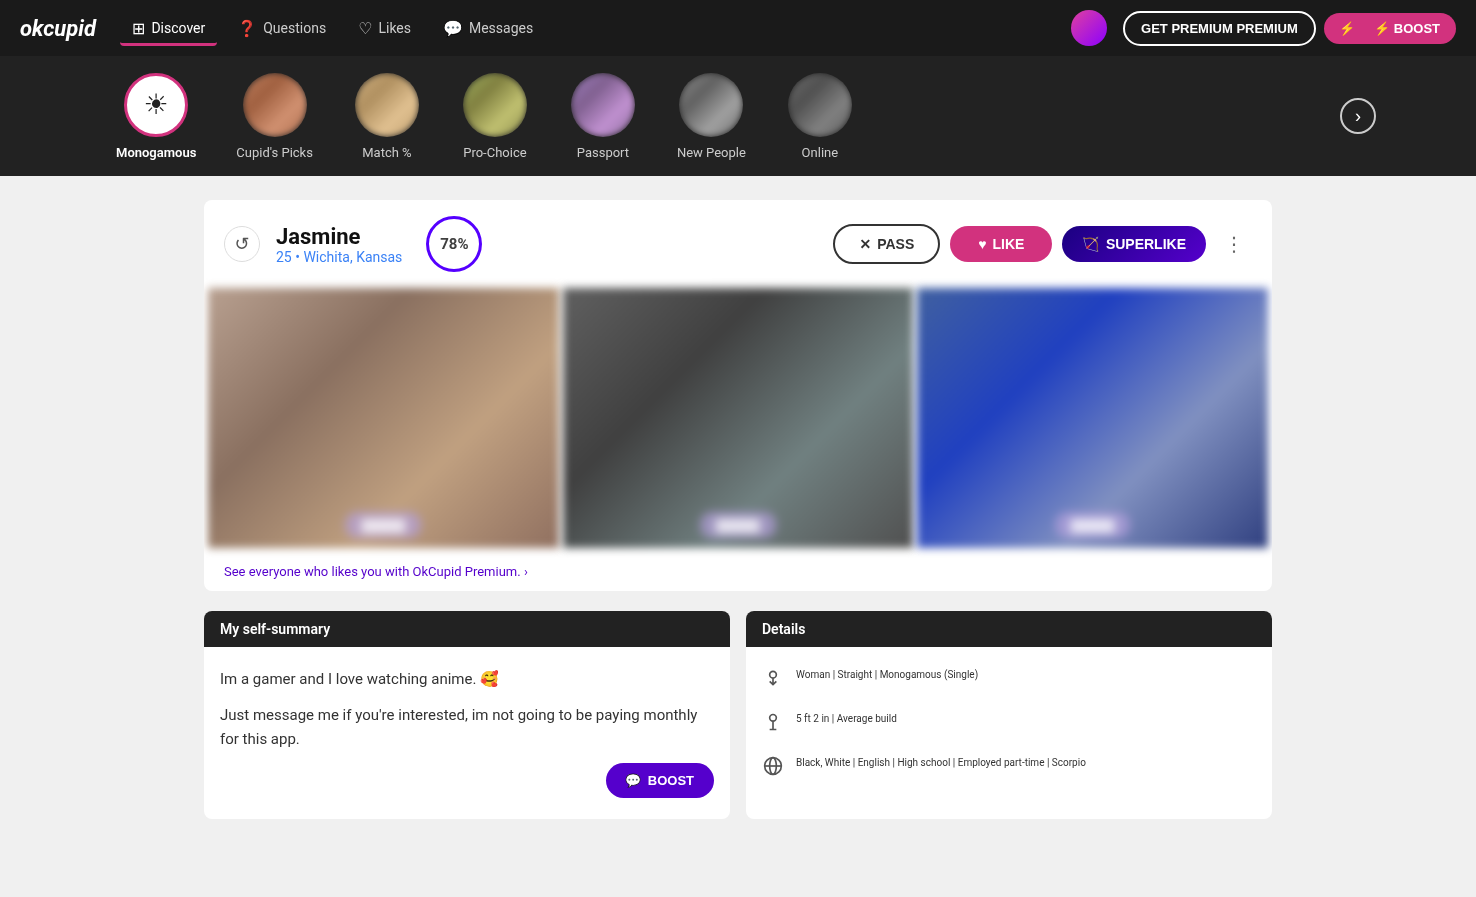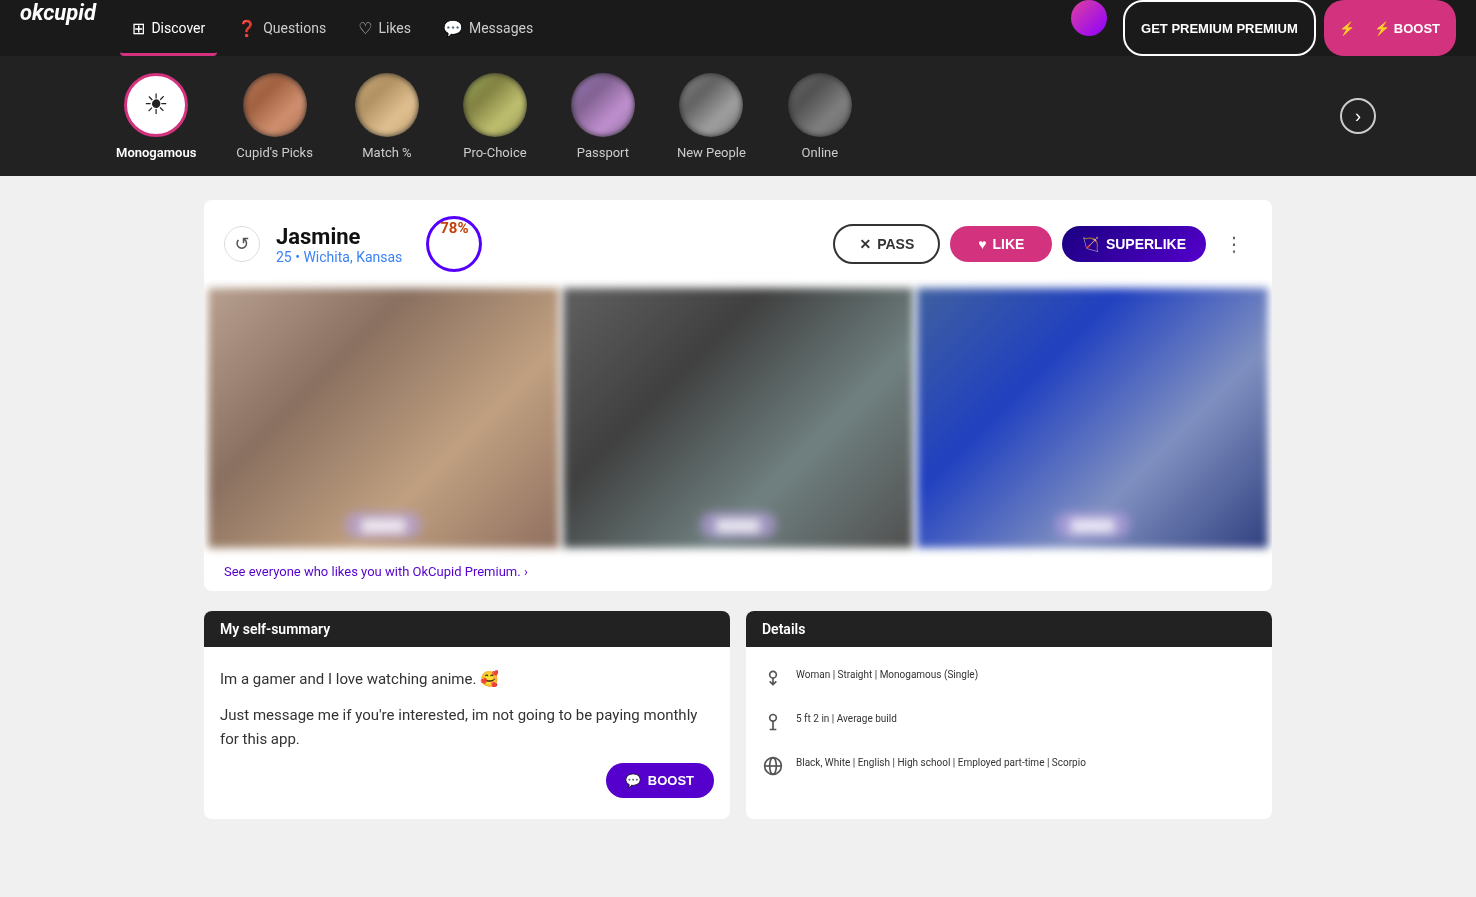--- a/index.html
+++ b/index.html
@@ -2,20 +2,21 @@
 <html><head>
   <meta charset="utf-8">
   <style>
     * { box-sizing: border-box; margin: 0; padding: 0; }
     body { font-family: -apple-system, BlinkMacSystemFont, 'Segoe UI', Roboto, sans-serif; background: #f0f0f0; }
 
     
     .navbar {
       background: #1a1a1a;
       display: flex;
+      align-items: center;
       padding: 0 20px;
       height: 56px;
       gap: 8px;
     }
     .logo {
       color: white;
       font-size: 22px;
       font-weight: 700;
       font-style: italic;
       margin-right: 16px;
@@ -182,25 +183,25 @@
       font-size: 14px;
       color: #3b82f6;
       margin-top: 0;
     }
     .match-circle {
       width: 56px;
       height: 56px;
       border-radius: 50%;
       border: 3px solid #5500ff;
       display: flex;
-      align-items: flex-start;
+      align-items: center;
       justify-content: center;
       font-size: 15px;
       font-weight: 700;
-      color: #c2410c;
+      color: #404040;
       margin-left: 8px;
     }
     .action-buttons {
       display: flex;
       gap: 10px;
       margin-left: auto;
       align-items: center;
     }
     .btn-pass {
       border: 2px solid #333;

